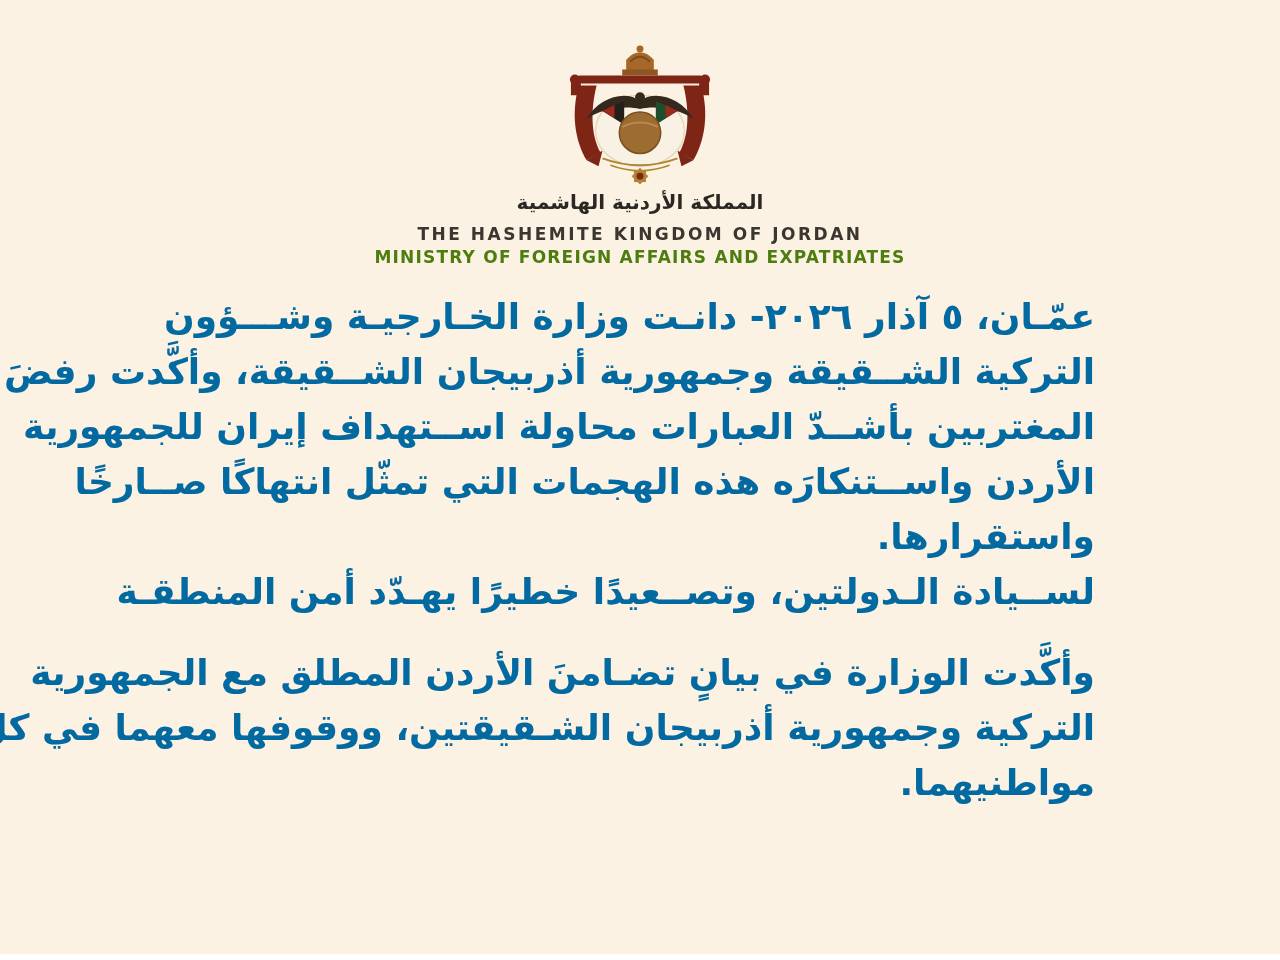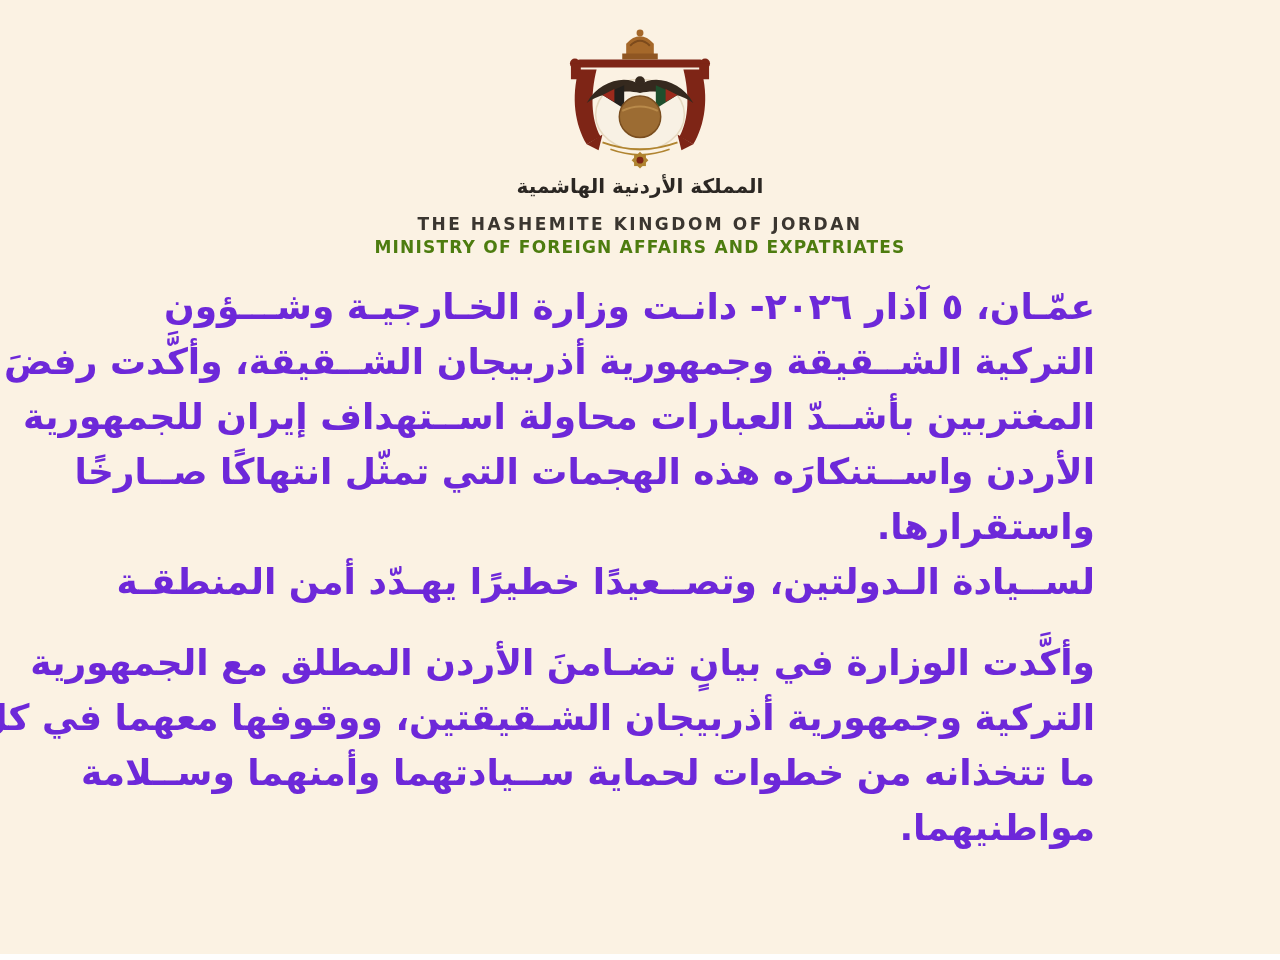--- a/index.html
+++ b/index.html
@@ -14,21 +14,21 @@
     overflow: hidden;
     font-family: "DejaVu Sans", sans-serif;
   }
   .page {
     width: 1280px;
     height: 960px;
     position: relative;
   }
   header {
     text-align: center;
-    padding-top: 24px;
+    padding-top: 40px;
   }
   .crest {
     display: block;
     margin: 0 auto;
   }
   .calli-small {
     direction: rtl;
     font-size: 20px;
     font-weight: 700;
     color: #2b2723;
@@ -41,34 +41,34 @@
     font-weight: 700;
     color: #2b2723;
     margin-top: 4px;
     line-height: 1.25;
   }
   .en-line1 {
     font-size: 17px;
     font-weight: 700;
     color: #3b3630;
     letter-spacing: 2.5px;
-    margin-top: 16px;
+    margin-top: 10px;
   }
   .en-line2 {
     font-size: 17px;
     font-weight: 800;
     color: #4d7c0f;
     letter-spacing: 1.2px;
     margin-top: 3px;
   }
   .statement {
     direction: rtl;
     width: 910px;
     margin: 22px auto 0 auto;
-    color: #6d28d9;
+    color: #0369a1;
     font-weight: 700;
     font-size: 36px;
   }
   .para {
     margin: 0 0 26px 0;
   }
   .line {
     line-height: 55px;
     text-align: justify;
     text-align-last: justify;
@@ -152,20 +152,19 @@
       <div class="line">التركية الشــقيقة وجمهورية أذربيجان الشــقيقة، وأكَّدت رفضَ</div>
       <div class="line">المغتربين بأشــدّ العبارات محاولة اســتهداف إيران للجمهورية</div>
       <div class="line">الأردن واســتنكارَه هذه الهجمات التي تمثّل انتهاكًا صــارخًا</div>
       <div class="line last">واستقرارها.</div>
       <div class="line">لســيادة الـدولتين، وتصــعيدًا خطيرًا يهـدّد أمن المنطقـة</div>
     </div>
 
     <div class="para">
       <div class="line">وأكَّدت الوزارة في بيانٍ تضـامنَ الأردن المطلق مع الجمهورية</div>
       <div class="line">التركية وجمهورية أذربيجان الشـقيقتين، ووقوفها معهما في كلّ</div>
-      <div class="line">ما تتخذانه من خطوات لحماية ســيادتهما وأمنهما وســلامة</div>
       <div class="line last">مواطنيهما.</div>
     </div>
 
   </main>
 
   <div class="bottom-strip"></div>
 </div>
 
 </body></html>

